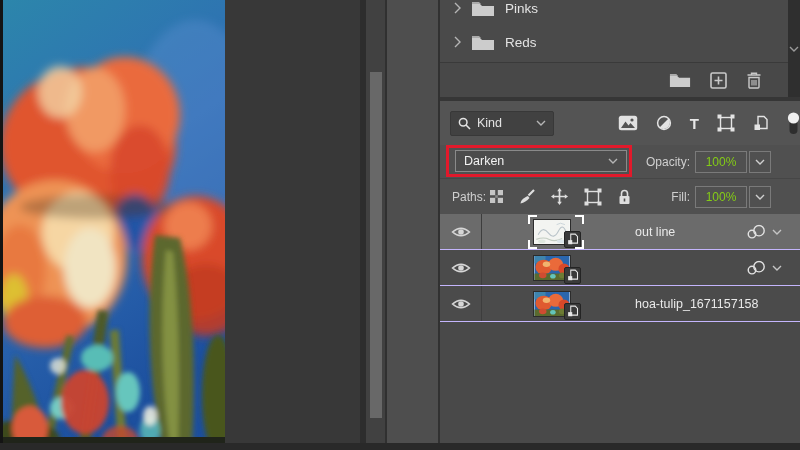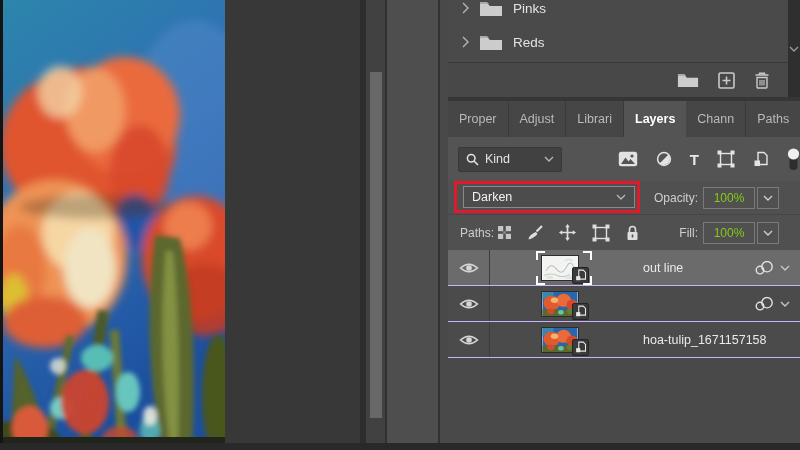--- a/index.html
+++ b/index.html
@@ -13,21 +13,21 @@
 
   
   .pre-track{position:absolute;left:360px;top:0;width:6px;height:450px;background:#2d2d2d;}
   .sb-track{position:absolute;left:366px;top:0;width:19px;height:450px;background:#414141;}
   .sb-thumb{position:absolute;left:4px;top:72px;width:12px;height:346px;background:#686868;}
   .gap-col{position:absolute;left:385px;top:0;width:55px;height:450px;background:#4e4e4e;
            border-left:2px solid #303030;border-right:2px solid #313131;}
 
   
   .panel{position:absolute;left:440px;top:0;width:360px;height:450px;background:#494949;
-         display:flex;flex-direction:column;padding-left:8px;}
+         display:flex;flex-direction:column;}
 
   
   .folders{position:relative;height:97px;background:#4a4a4a;flex:none;}
   .folder-row{position:absolute;left:0;width:348px;height:30px;display:flex;align-items:center;}
   .folder-row .chev{margin-left:13px;color:#b5b5b5;}
   .folder-row .f-icon{margin-left:10px;}
   .folder-row .f-label{margin-left:10px;font-size:13.5px;color:#e3e3e3;}
   .folders-toolbar{position:absolute;left:0;top:62px;width:348px;height:35px;
                    border-top:1px solid #3a3a3a;display:flex;align-items:center;
                    justify-content:flex-end;gap:19px;padding-right:26px;background:#484848;}
@@ -321,46 +321,20 @@
       </div>
       <div class="folders-scrollcol">
         <svg width="10" height="6" style="color:#9a9a9a">
             <use href="#i-chev-down"></use>
           </svg>
       </div>
     </div>
 
     <div class="dock-gap"></div>
 
-    <div class="tabbar">
-      <div class="tab">
-          <span>Proper</span>
-        </div>
-      <div class="tab">
-          <span>Adjust</span>
-        </div>
-      <div class="tab">
-          <span>Librari</span>
-        </div>
-      <div class="tab active">
-          <span>Layers</span>
-        </div>
-      <div class="tab">
-          <span>Chann</span>
-        </div>
-      <div class="tab">
-          <span>Paths</span>
-        </div>
-      <div class="tab-spacer"></div>
-      <div class="tab-menu">
-        <svg width="16" height="13">
-            <use href="#i-menu"></use>
-          </svg>
-      </div>
-    </div>
 
     <div class="filter-row">
       <div class="kind-dd">
         <svg width="13" height="13">
             <use href="#i-search"></use>
           </svg>
         <span class="k-label">Kind</span>
         <svg width="10" height="6" style="color:#b5b5b5">
             <use href="#i-chev-down"></use>
           </svg>

